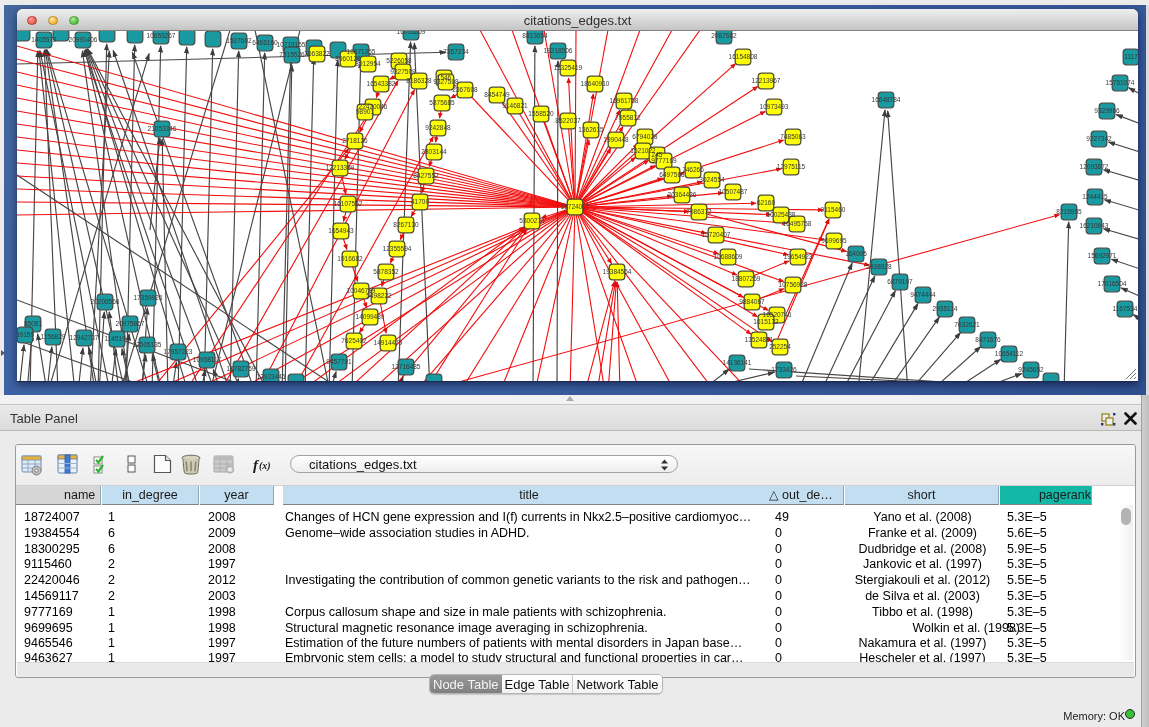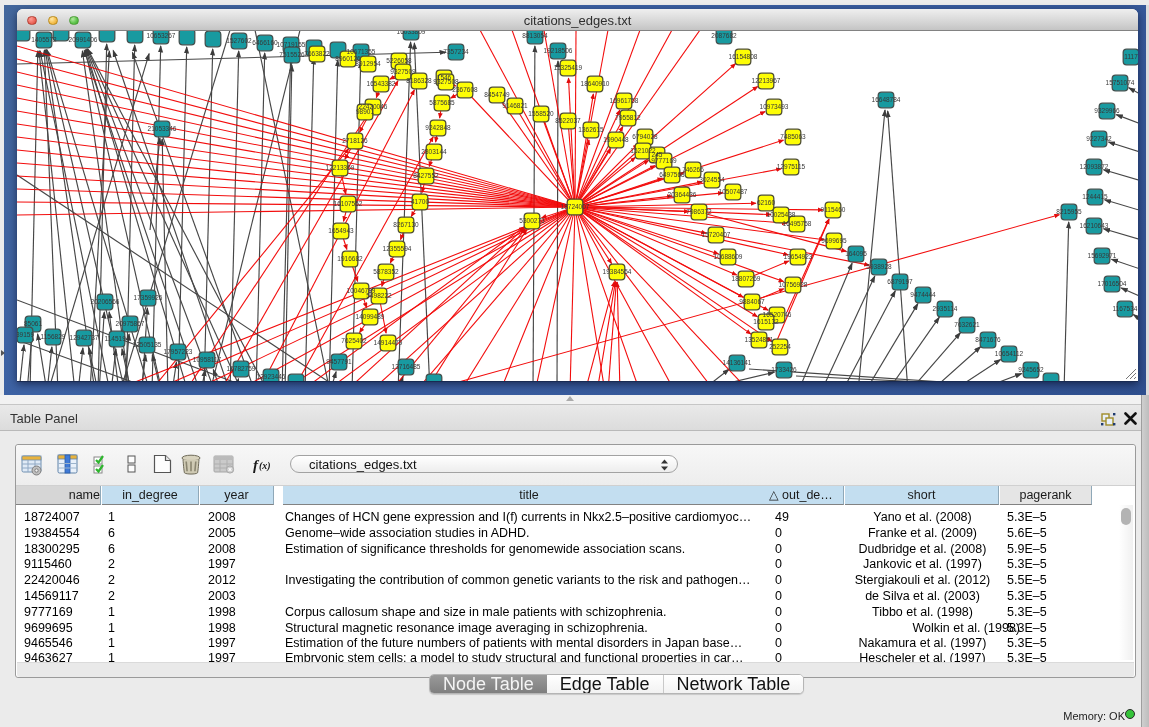--- a/index.html
+++ b/index.html
@@ -14,21 +14,21 @@
 #tpbar{position:absolute;left:0;top:404px;width:1149px;height:27px;background:linear-gradient(#e9e9e9,#dcdcdc);border-top:1px solid #c6c6c6;border-bottom:1px solid #b9b9b9}
 #tpbar span{position:absolute;left:10px;top:6px;font-size:13px;color:#333}
 #panel{position:absolute;left:0;top:431px;width:1149px;height:296px;background:#ebebeb}
 #container{position:absolute;left:15px;top:13px;width:1121px;height:234px;background:#fff;border:1px solid #9a9a9a;border-radius:3px}
 #toolbar{position:absolute;left:0;top:0;width:100%;height:41px;background:linear-gradient(#f7f7f7,#ededed);border-bottom:1px solid #d0d0d0;border-radius:3px 3px 0 0}
 #dropdown{position:absolute;left:274px;top:10px;width:388px;height:18px;border:1px solid #a2a2a2;border-radius:9px;background:linear-gradient(#ffffff,#ededed);font-size:13px;color:#111;line-height:17px;padding-left:18px}
 .th{position:absolute;top:0;height:19px;border-right:1px solid #8fa8b8;border-bottom:1px solid #828282;font-size:12.5px;color:#1a1a1a;line-height:19px}
 .tr{position:absolute;left:0;width:1105px;height:15.8px}
 .td{position:absolute;top:0;height:15.8px;font-size:12.5px;color:#000;line-height:15.8px;white-space:nowrap;overflow:hidden}
 #tabs{position:absolute;left:429px;top:243px;height:20px;display:flex;border:1px solid #b5b5b5;border-radius:5px;overflow:hidden;background:#fff;box-shadow:0 1px 1px rgba(0,0,0,.15)}
-.tab{font-size:18px;line-height:19px;padding:0 13px;color:#111;background:linear-gradient(#ffffff,#f2f2f2)}
+.tab{font-size:13px;line-height:19px;padding:0 3px;color:#111;background:linear-gradient(#ffffff,#f2f2f2)}
 .tabsel{background:linear-gradient(#9a9a9a,#7f7f7f);color:#f4f4f4}
 .tabsep{width:1px;background:#c9c9c9}
 #memory{position:absolute;right:24px;top:279px;font-size:11px;color:#222}
 #memdot{position:absolute;right:14px;top:278px;width:10px;height:10px;border-radius:50%;background:#35c33a;border:1.5px solid #2a2a2a}
 #rightstrip{position:absolute;left:1141px;top:395px;width:8px;height:332px;background:linear-gradient(90deg,#cfcfcf,#bdbdbd);border-left:1px solid #9e9e9e}
 </style></head>
 <body>
 <div id="desktop">
   <div id="win">
     <div id="titlebar">
@@ -614,50 +614,49 @@
       <div id="dropdown">citations_edges.txt
         <svg class="abs" style="right:8px;top:3px" width="9" height="12" viewBox="0 0 9 12">
           <path d="M4.5,0.5L8,4.5H1z" fill="#333"></path>
             <path d="M4.5,11.5L1,7.5h7z" fill="#333"></path>
         </svg>
       </div>
     </div>
     <div class="abs" style="left:0;top:41px;width:1119px;height:191px;overflow:hidden">
       <div style="position:relative;width:100%;height:100%">
         <div class="abs" style="left:0;top:0;width:1119px;height:19px;background:#fff"></div>
-        <div class="th" style="left:0px;width:85px;background:#d6d6d6;text-align:right;padding-left:48px;">name</div>
+        <div class="th" style="left:0px;width:85px;background:#d6d6d6;text-align:left;padding-left:48px;">name</div>
           <div class="th" style="left:86px;width:97px;background:#c3def0;text-align:center;">in_degree</div>
           <div class="th" style="left:184px;width:74px;background:#c3def0;text-align:center;">year</div>
           <div class="th" style="left:259px;width:493px;background:#c3def0;text-align:center;margin-left:8px;">title</div>
           <div class="th" style="left:753px;width:75px;background:#c3def0;text-align:left;">△ out_de…</div>
           <div class="th" style="left:829px;width:154px;background:#c3def0;text-align:center;">short</div>
-          <div class="th" style="left:984px;width:92px;background:#e5e5e5;text-align:center;">pagerank</div>
+          <div class="th" style="left:984px;width:92px;background:#14b8a6;text-align:right;">pagerank</div>
         <div class="tr" style="top:24.0px">
             <div class="td" style="left:8px;width:78px">18724007</div>
             <div class="td" style="left:92px;width:92px">1</div>
             <div class="td" style="left:192px;width:67px">2008</div>
             <div class="td" style="left:269px;width:484px">Changes of HCN gene expression and I(f) currents in Nkx2.5–positive cardiomyoc…</div>
             <div class="td" style="left:759px;width:70px">49</div>
             <div class="td" style="left:829px;width:155px;text-align:center">Yano et al. (2008)</div>
             <div class="td" style="left:991px;width:86px">5.3E–5</div>
           </div>
           <div class="tr" style="top:39.8px">
             <div class="td" style="left:8px;width:78px">19384554</div>
             <div class="td" style="left:92px;width:92px">6</div>
-            <div class="td" style="left:192px;width:67px">2005</div>
+            <div class="td" style="left:192px;width:67px">2009</div>
             <div class="td" style="left:269px;width:484px">Genome–wide association studies in ADHD.</div>
             <div class="td" style="left:759px;width:70px">0</div>
             <div class="td" style="left:829px;width:155px;text-align:center">Franke et al. (2009)</div>
             <div class="td" style="left:991px;width:86px">5.6E–5</div>
           </div>
           <div class="tr" style="top:55.6px">
             <div class="td" style="left:8px;width:78px">18300295</div>
             <div class="td" style="left:92px;width:92px">6</div>
             <div class="td" style="left:192px;width:67px">2008</div>
-            <div class="td" style="left:269px;width:484px">Estimation of significance thresholds for genomewide association scans.</div>
             <div class="td" style="left:759px;width:70px">0</div>
             <div class="td" style="left:829px;width:155px;text-align:center">Dudbridge et al. (2008)</div>
             <div class="td" style="left:991px;width:86px">5.9E–5</div>
           </div>
           <div class="tr" style="top:71.4px">
             <div class="td" style="left:8px;width:78px">9115460</div>
             <div class="td" style="left:92px;width:92px">2</div>
             <div class="td" style="left:192px;width:67px">1997</div>
             <div class="td" style="left:759px;width:70px">0</div>
             <div class="td" style="left:829px;width:155px;text-align:center">Jankovic et al. (1997)</div>

